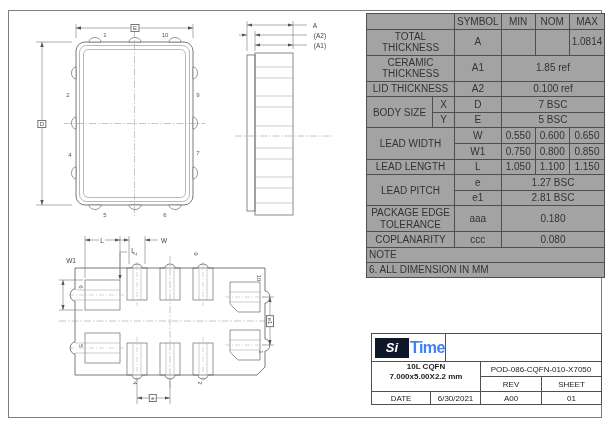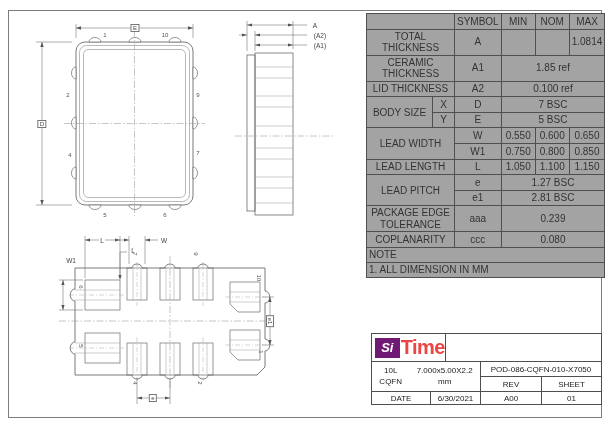--- a/index.html
+++ b/index.html
@@ -18,22 +18,22 @@
   
   .titleblock{position:absolute;left:371px;top:333px;width:229px;background:#fff;
         border:1px solid #4f4f4f;font-size:8px;color:#222;}
   .tb-row{display:flex;border-bottom:1px solid #4f4f4f;}
   .tb-row:last-child{border-bottom:none;}
   .tb-cell{display:flex;align-items:center;justify-content:center;text-align:center;overflow:hidden;}
   .br{border-right:1px solid #4f4f4f;}
   .logo-cell{width:70px;height:27px;justify-content:flex-start;padding-left:3px;}
   .logo-rest{flex:1;}
   .logo-si{display:inline-flex;align-items:center;justify-content:center;width:41px;height:20px;
-        background:#701a75;color:#fff;font-weight:bold;font-style:italic;font-size:13px;text-align:center;}
-  .logo-time{font-weight:bold;font-size:20px;color:#ef4444;letter-spacing:-0.5px;margin-left:1px;}
+        background:#0f172a;color:#fff;font-weight:bold;font-style:italic;font-size:13px;text-align:center;}
+  .logo-time{font-weight:bold;font-size:16px;color:#3b82f6;letter-spacing:-0.5px;margin-left:1px;}
 
   
   .drawing{position:absolute;}
   .drawing svg{position:absolute;left:0;top:0;}
   .pinlbl{position:absolute;font-size:6px;color:#555;transform:translate(-50%,-50%);white-space:nowrap;}
   .pinlbl.rot{transform:translate(-50%,-50%) rotate(90deg);}
   .dimlbl{position:absolute;font-size:6.5px;color:#444;transform:translate(-50%,-50%);
         background:#fff;padding:0 1px;white-space:nowrap;}
   .dimbox{position:absolute;font-size:6px;color:#444;border:1px solid #777;background:#fff;
         padding:0 1.5px;transform:translate(-50%,-50%);white-space:nowrap;}
@@ -312,46 +312,46 @@
       <td class="ctr">e</td>
       <td colspan="3" class="ctr">1.27  BSC</td>
     </tr>
     <tr>
       <td class="ctr">e1</td>
       <td colspan="3" class="ctr">2.81  BSC</td>
     </tr>
     <tr>
       <td colspan="2" class="lbl">PACKAGE EDGE TOLERANCE</td>
       <td class="ctr">aaa</td>
-      <td colspan="3" class="ctr">0.239</td>
+      <td colspan="3" class="ctr">0.180</td>
     </tr>
     <tr>
       <td colspan="2" class="lbl">COPLANARITY</td>
       <td class="ctr">ccc</td>
       <td colspan="3" class="ctr">0.080</td>
     </tr>
     <tr class="notehdr">
       <td colspan="6">NOTE</td>
     </tr>
     <tr class="noterow">
-      <td colspan="6">1. ALL DIMENSION IN MM</td>
+      <td colspan="6">6. ALL DIMENSION IN MM</td>
     </tr>
   </tbody>
     </table>
 
   <div class="titleblock">
     <div class="tb-row" style="height:27px;">
       <div class="tb-cell logo-cell br">
         <span class="logo-si">Si</span>
           <span class="logo-time">Time</span>
       </div>
       <div class="tb-cell logo-rest"></div>
     </div>
     <div class="tb-row" style="height:29px;">
-      <div class="tb-cell br" style="width:108px;flex-direction:row;justify-content:flex-start;line-height:1.3;">
+      <div class="tb-cell br" style="width:108px;flex-direction:column;justify-content:flex-start;line-height:1.3;font-weight:bold;">
         <span>10L CQFN</span>
         <span>7.000x5.00X2.2 mm</span>
       </div>
       <div style="flex:1;display:flex;flex-direction:column;">
         <div class="tb-cell" style="height:14px;border-bottom:1px solid #4f4f4f;">POD-086-CQFN-010-X7050</div>
         <div style="flex:1;display:flex;">
           <div class="tb-cell br" style="width:60px;">REV</div>
           <div class="tb-cell" style="flex:1;">SHEET</div>
         </div>
       </div>

